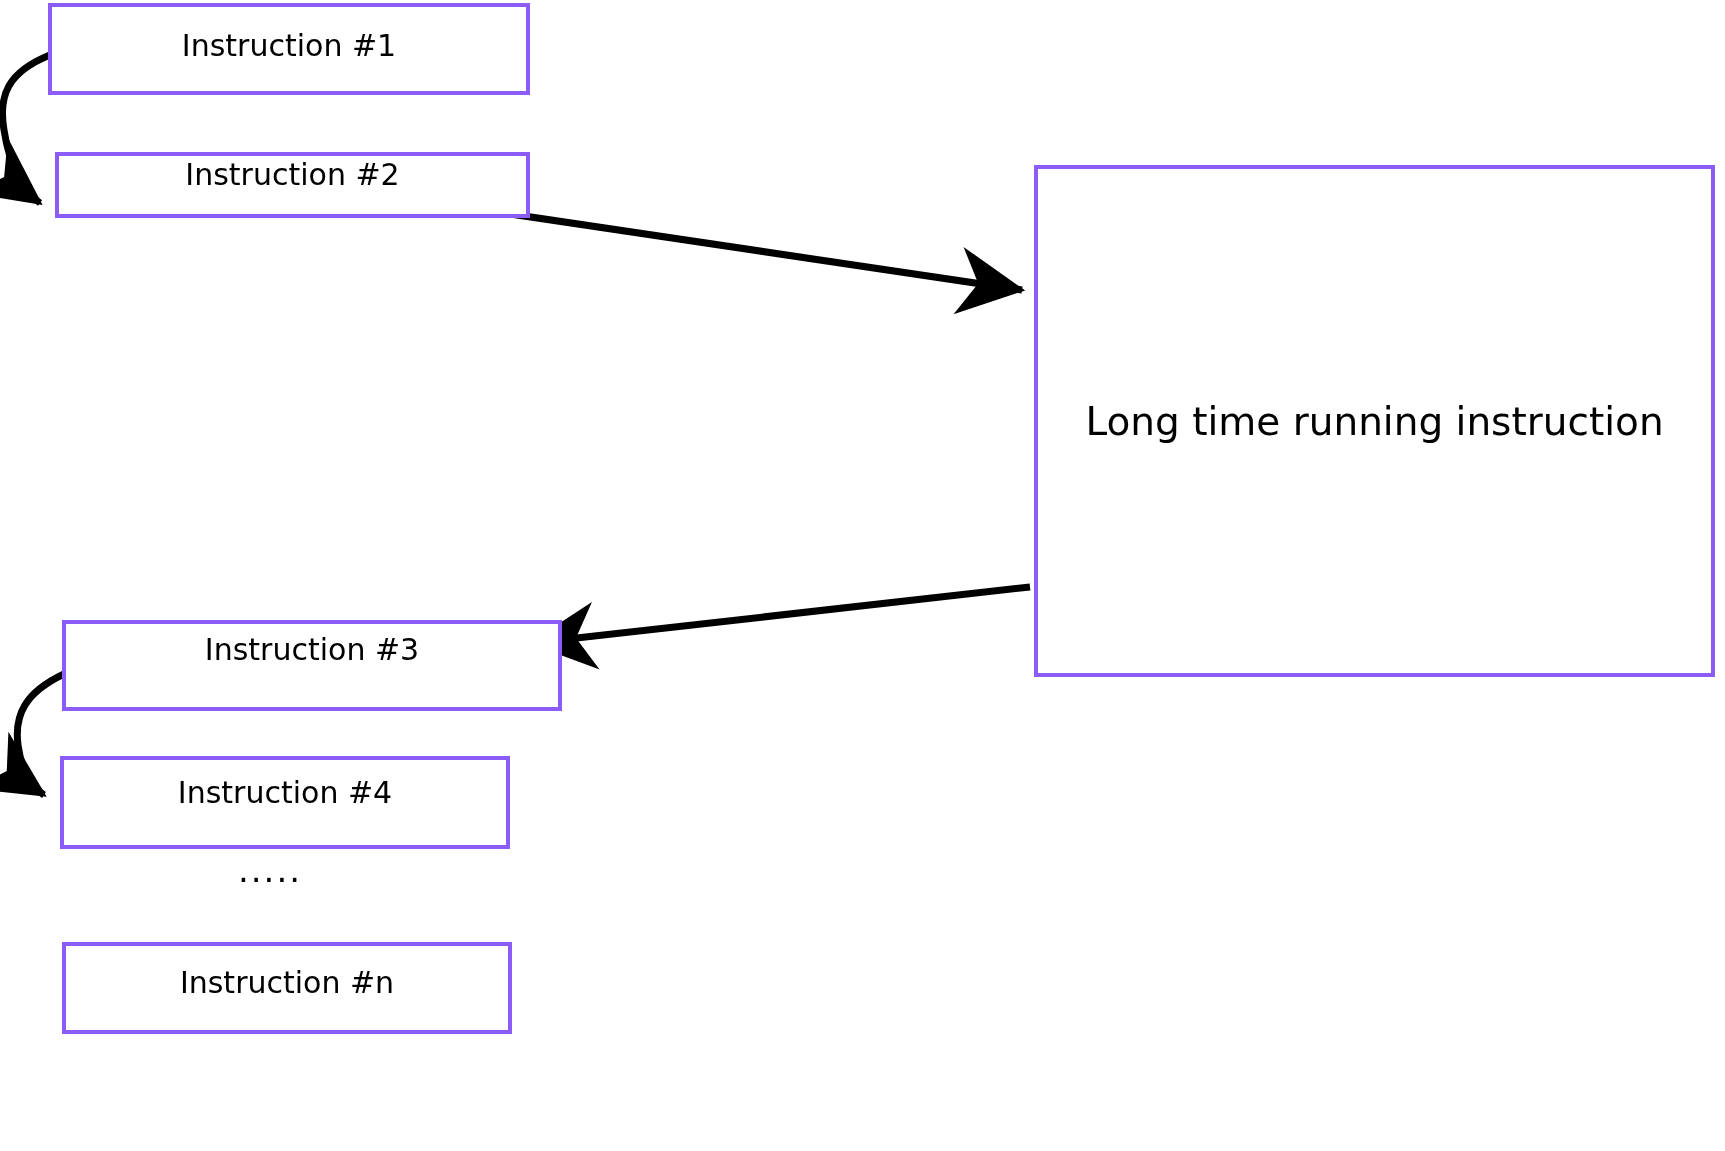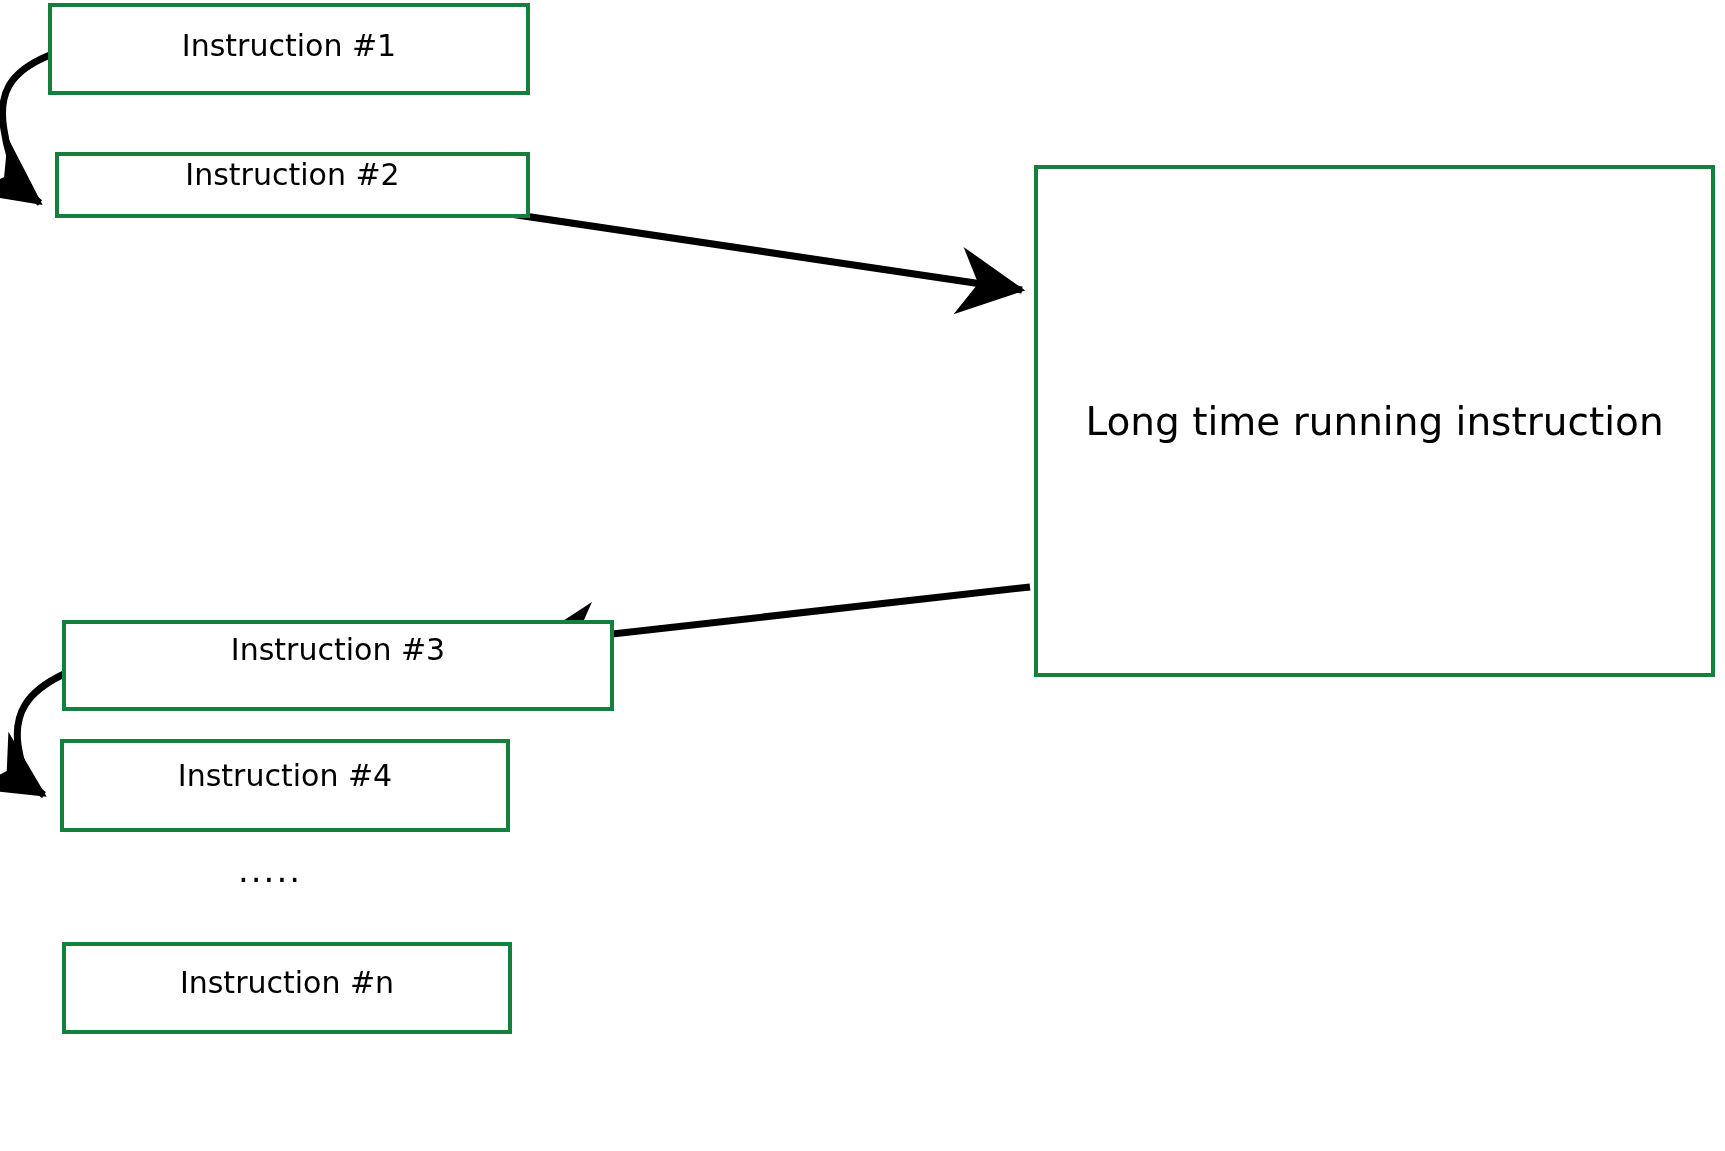--- a/index.html
+++ b/index.html
@@ -15,21 +15,21 @@
     position: relative;
     width: 1725px;
     height: 1151px;
     background: #ffffff;
     overflow: hidden;
   }
   .node {
     position: absolute;
     box-sizing: border-box;
     background: #ffffff;
-    border: 4px solid #15803d;
+    border: 4px solid #8b5cf6;
     display: flex;
     align-items: center;
     justify-content: center;
   }
   .node-label {
     font-family: "DejaVu Sans", sans-serif;
     color: #000000;
     white-space: nowrap;
     text-align: center;
     line-height: 1;
@@ -38,23 +38,23 @@
     font-size: 30px;
   }
   .big-node .node-label {
     font-size: 39px;
   }
   
   #node-i1 { left: 48px;  top: 3px;    width: 482px; height: 92px; }
   
   #node-i2 { left: 55px;  top: 152px;  width: 475px; height: 66px; }
   
-  #node-i3 { left: 62px;  top: 620px;  width: 552px; height: 91px; }
+  #node-i3 { left: 62px;  top: 620px;  width: 500px; height: 91px; }
   
-  #node-i4 { left: 60px;  top: 739px;  width: 450px; height: 93px; }
+  #node-i4 { left: 60px;  top: 756px;  width: 450px; height: 93px; }
   
   #node-in { left: 62px;  top: 942px;  width: 450px; height: 92px; justify-content: center; }
   
   #node-long { left: 1034px; top: 165px; width: 681px; height: 512px; }
 
   
   #node-i1 .node-label  { transform: translateY(-3px); }
   #node-i2 .node-label  { transform: translateY(-10px); }
   #node-i3 .node-label  { transform: translateY(-16px); }
   #node-i4 .node-label  { transform: translateY(-10px); }

